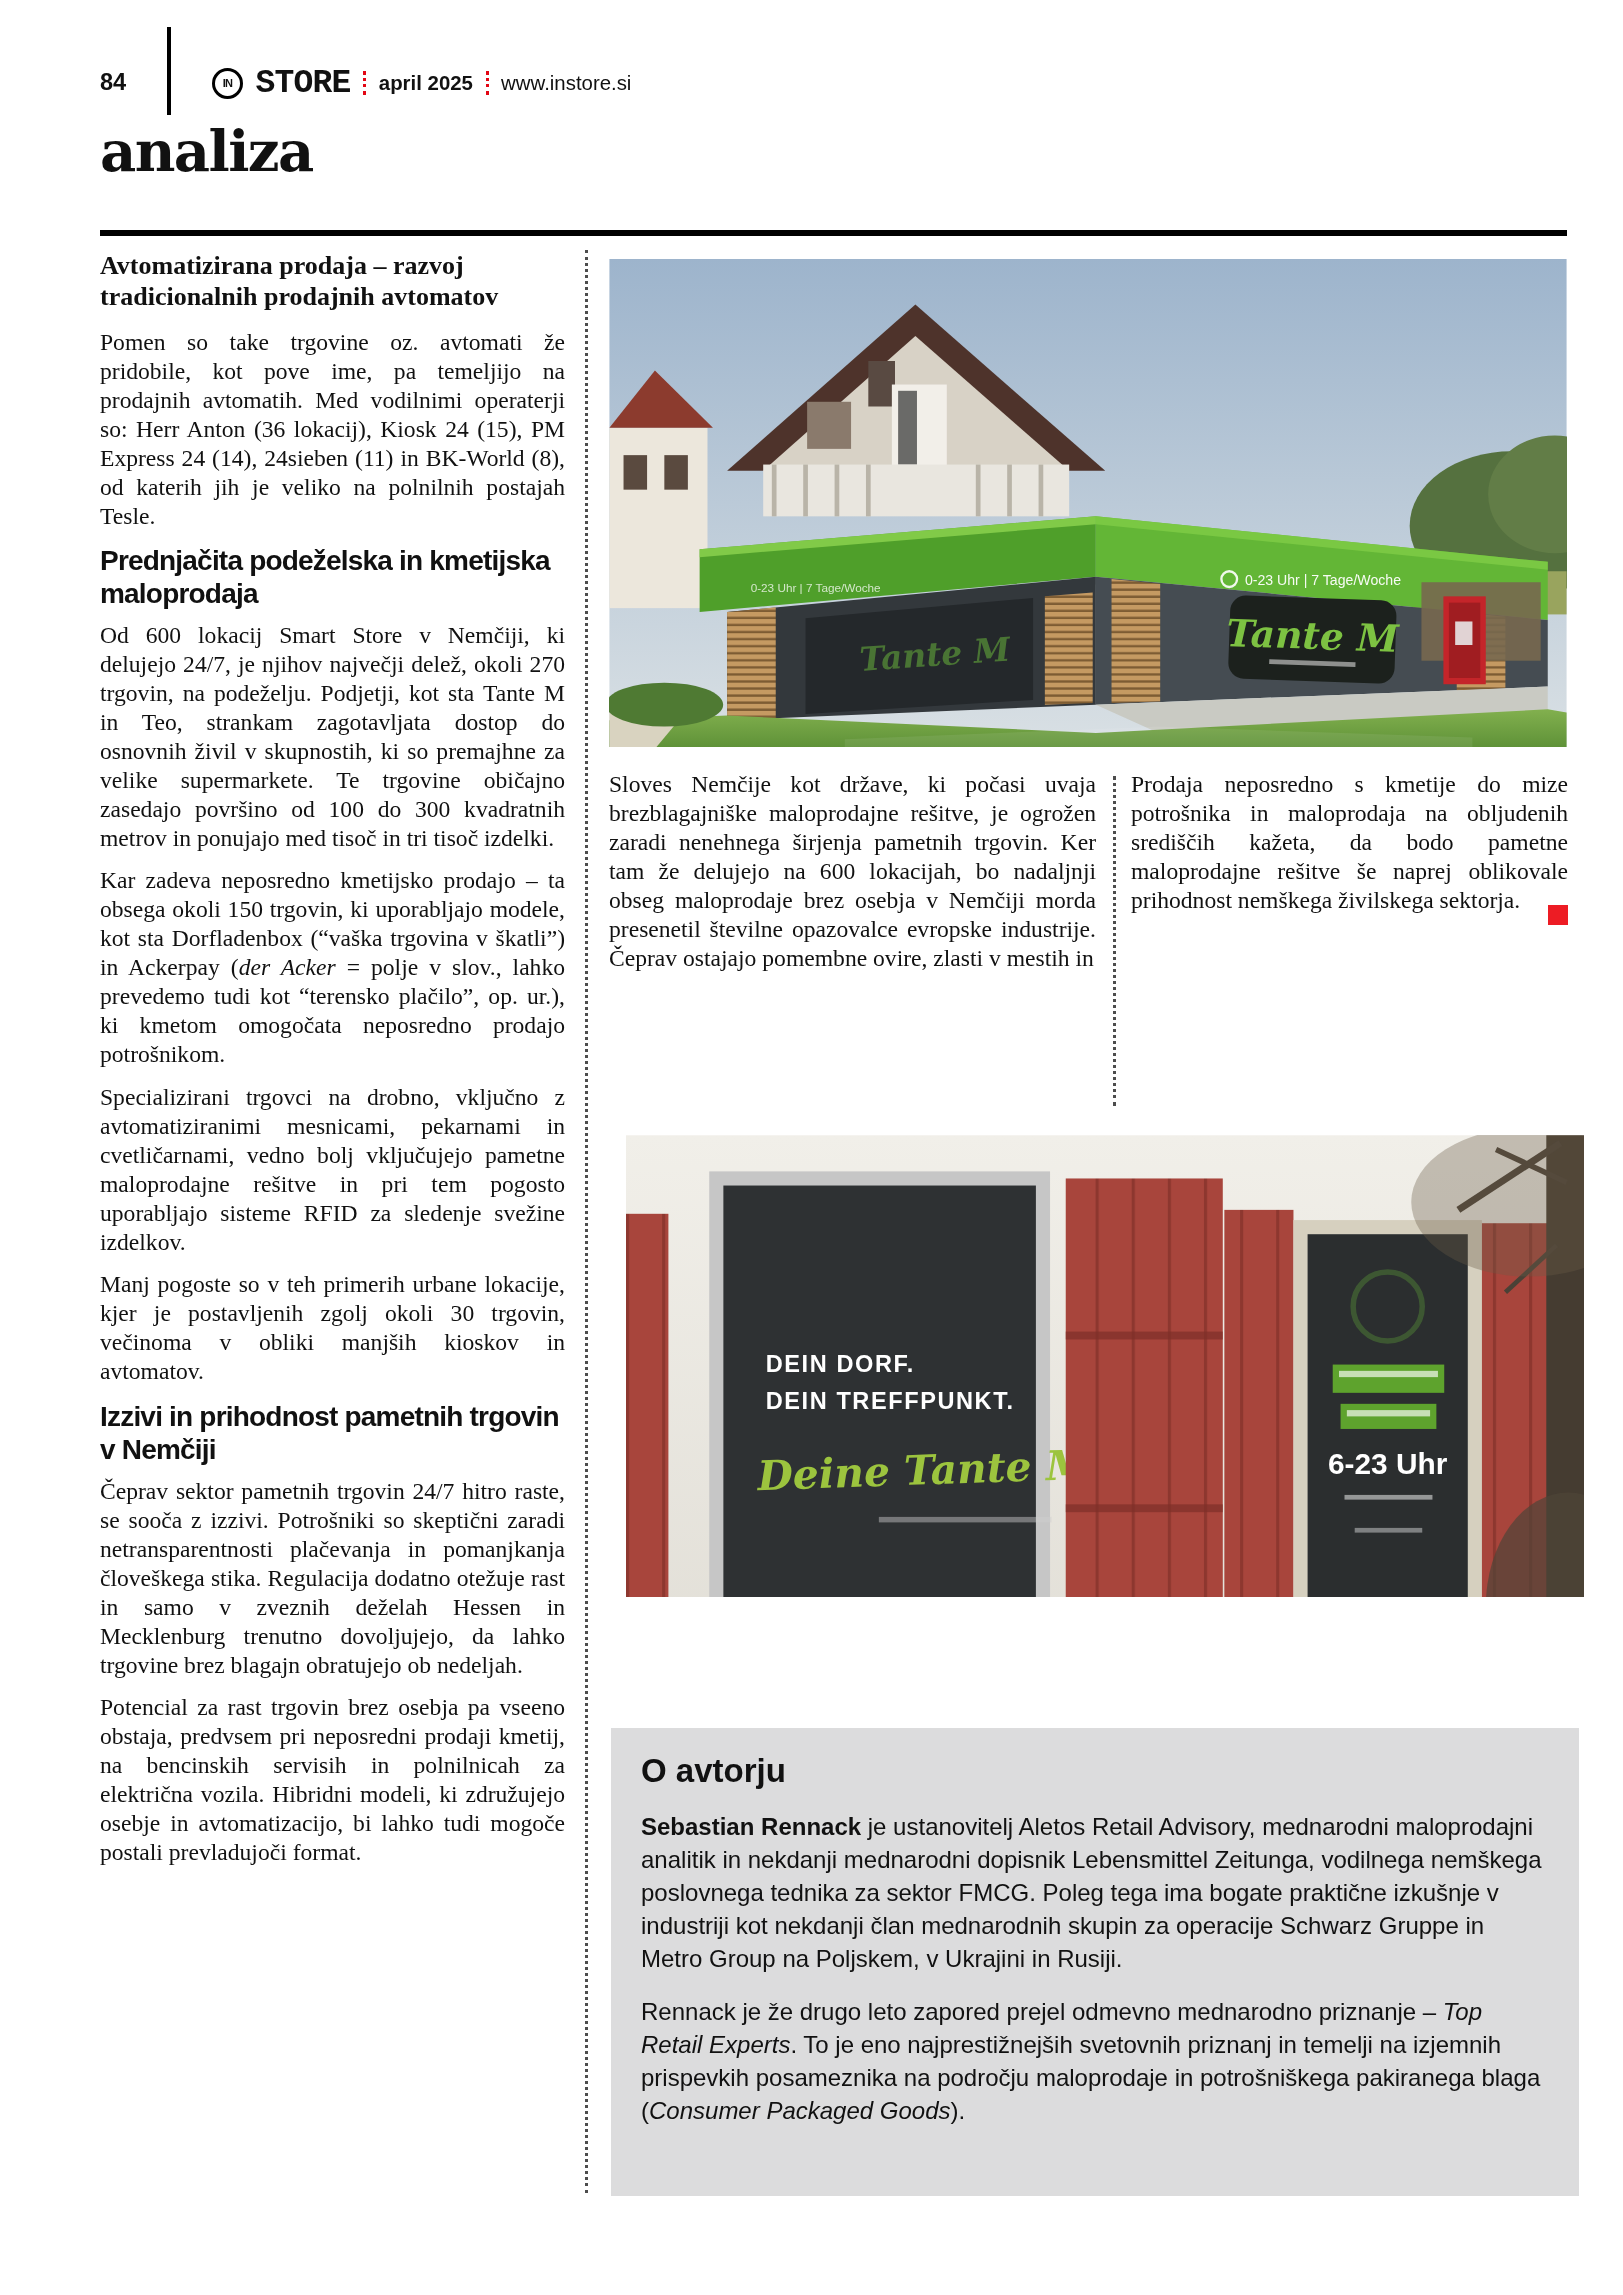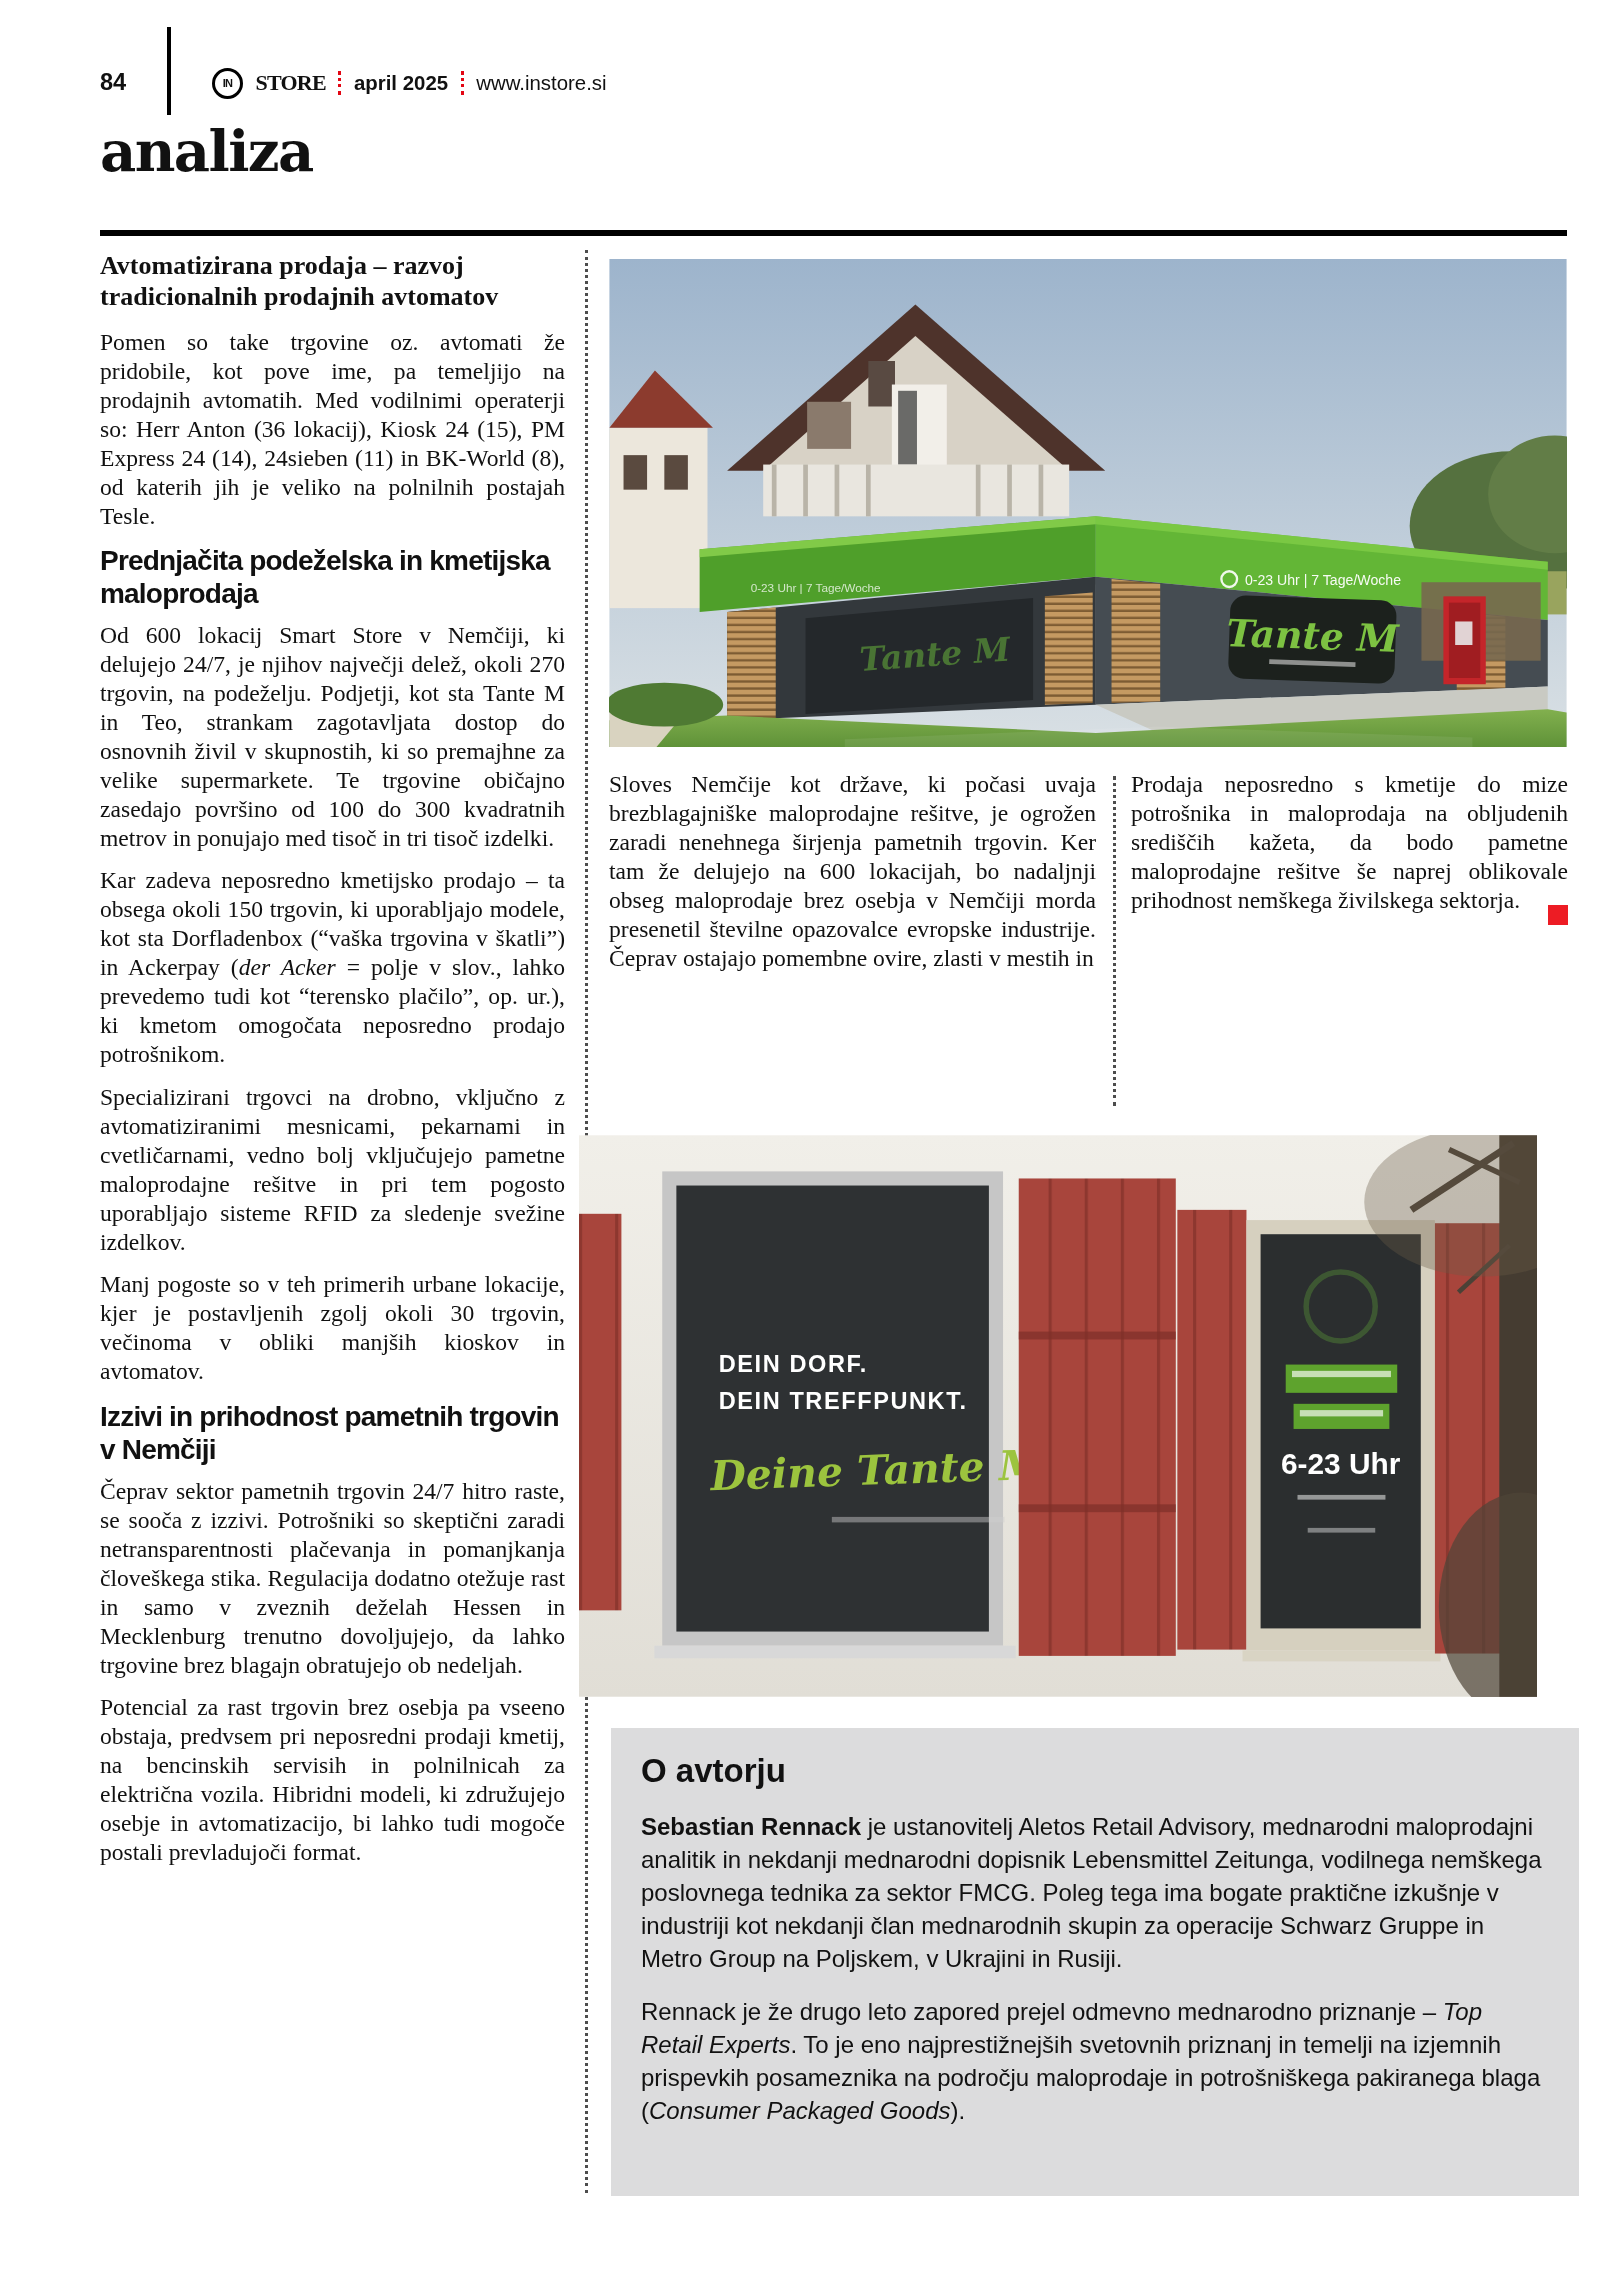--- a/index.html
+++ b/index.html
@@ -6,21 +6,21 @@
   .page{position:relative;width:1623px;height:2295px;background:#ffffff;overflow:hidden;
         font-family:"Liberation Serif",serif;color:#111;}
   
   .page-num{position:absolute;left:100px;top:69px;font-family:"Liberation Sans",sans-serif;
             font-weight:bold;font-size:23.6px;}
   .header-vline{position:absolute;left:167px;top:27px;width:3.9px;height:88px;background:#000;}
   .brand-row{position:absolute;left:212px;top:64px;height:38px;display:flex;align-items:center;gap:12.6px;}
   .in-circle{width:25px;height:25px;border:3.1px solid #000;border-radius:50%;display:flex;
              align-items:center;justify-content:center;font-family:"Liberation Sans",sans-serif;
              font-weight:bold;font-size:11px;letter-spacing:-0.8px;}
-  .brand-name{font-family:Liberation Serif, serif;font-weight:bold;font-size:22px;letter-spacing:-0.8px;}
+  .brand-name{font-family:Liberation Mono, monospace;font-weight:bold;font-size:33px;letter-spacing:-0.8px;}
   .dot-sep{width:0;height:23.6px;border-left:3.1px dotted #e30613;}
   .issue{font-family:Liberation Sans, sans-serif;font-weight:bold;font-size:20.4px;}
   .website{font-family:"Liberation Sans",sans-serif;font-size:20.4px;}
   .section-title{position:absolute;left:100px;top:118px;font-family:"DejaVu Serif",serif;
                  font-weight:bold;font-size:56px;letter-spacing:-1.6px;}
   .top-rule{position:absolute;left:100px;top:230px;width:1467px;height:5.5px;background:#000;}
   
   .col{position:absolute;text-align:justify;font-size:23.6px;line-height:29px;}
   .col p{margin:0 0 13.4px 0;}
   .col-left{left:100px;top:250px;width:465px;}
@@ -30,21 +30,21 @@
               line-height:31px;text-align:left;margin:0 0 15.7px 0;}
   .sans-head{font-family:"Liberation Sans",sans-serif;font-weight:bold;font-size:28px;
              line-height:33px;text-align:left;letter-spacing:-0.8px;margin:11px 0 11px 0;}
   .it{font-style:italic;}
   .divider-main{position:absolute;left:585px;top:250px;height:1943px;width:0;border-left:3.1px dotted #4d4d4d;}
   .divider-cols{position:absolute;left:1113px;top:776px;height:330px;width:0;border-left:3.1px dotted #4d4d4d;}
   .endmark{float:right;width:20.4px;height:20.4px;background:#ed1c24;margin-top:-23.6px;}
   
   .photo{position:absolute;overflow:hidden;}
   .photo1{left:609px;top:259px;width:958px;height:488px;}
-  .photo2{left:579px;top:1135px;width:958px;height:562px;}
+  .photo2{left:626px;top:1135px;width:958px;height:462px;}
   .photo svg{display:block;}
   
   .author-box{position:absolute;left:599px;top:1728px;width:968px;height:468px;background:#dcdcdd;
               box-sizing:border-box;padding:23.6px 30px;font-family:"Liberation Sans",sans-serif;margin-left:12px;}
   .author-title{font-weight:bold;font-size:33px;margin:0 0 20.4px 0;}
   .author-box p{font-size:24px;line-height:33px;margin:0 0 20.4px 0;text-align:left;}
   .author-lead{font-weight:bold;}
 </style>
 </head>
 <body>

